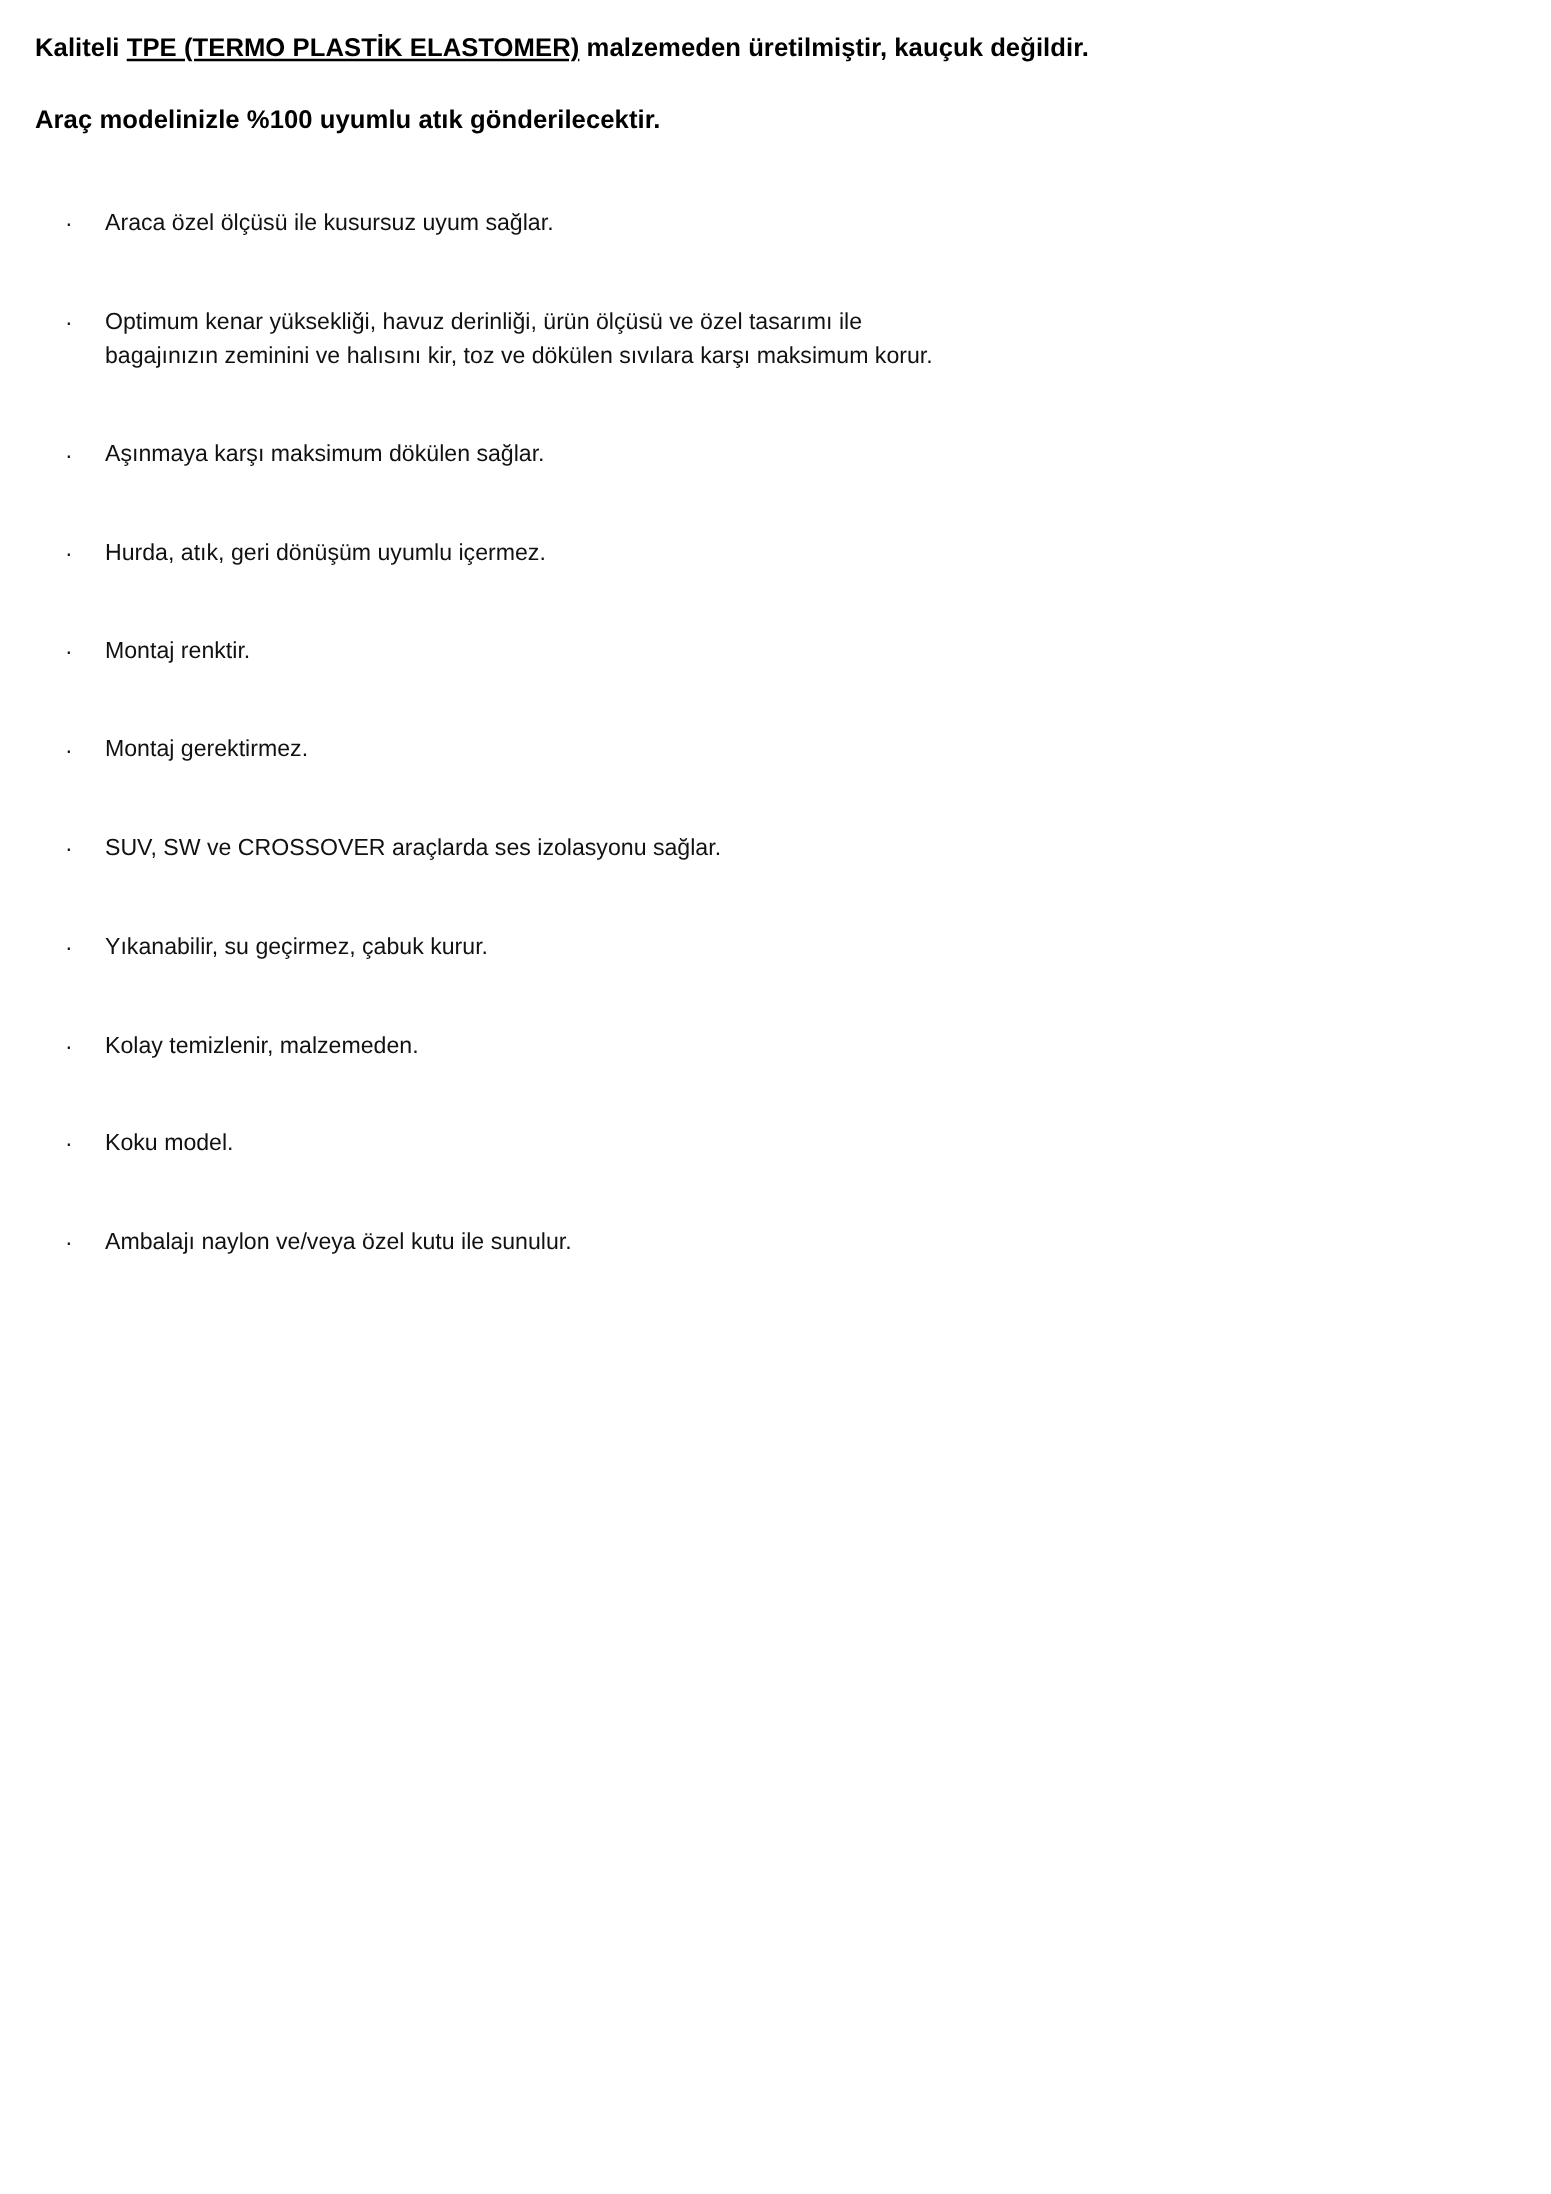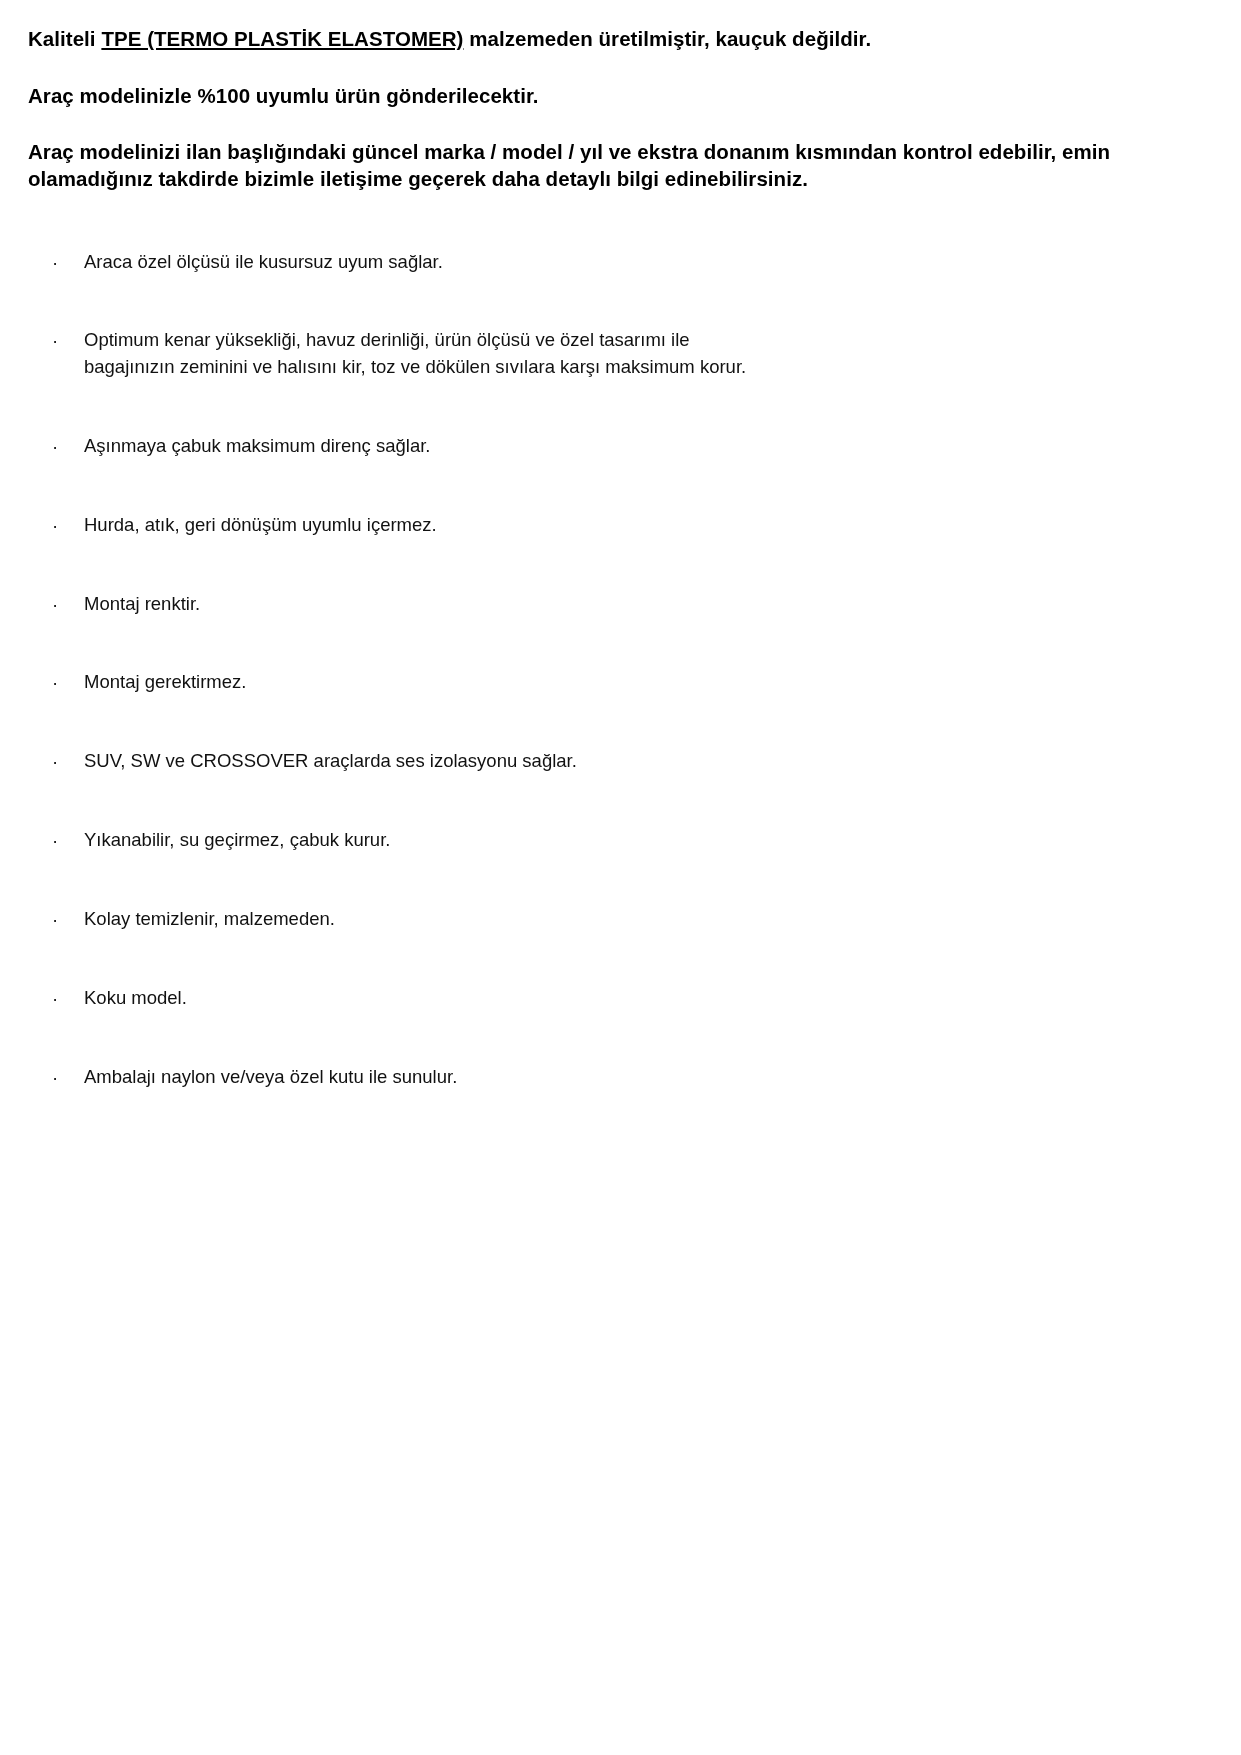--- a/index.html
+++ b/index.html
@@ -72,42 +72,41 @@
 </style>
 </head>
 <body>
 
 <div class="page">
 
   <div class="intro">
 
     <p class="intro-line block"><span>Kaliteli </span><span class="underline">TPE (TERMO PLASTİK ELASTOMER)</span><span> malzemeden üretilmiştir, kauçuk değildir.</span></p>
 
-    <p class="intro-line block">Araç modelinizle %100 uyumlu ürün gönderilecektir.</p>
+    <p class="intro-line block">Araç modelinizle %100 uyumlu atık gönderilecektir.</p>
 
-    <p class="intro-line paragraph">Araç modelinizi ilan başlığındaki güncel marka / model / yıl ve ekstra donanım kısmından kontrol edebilir, emin olamadığınız takdirde bizimle iletişime geçerek daha detaylı bilgi edinebilirsiniz.</p>
 
   </div>
 
   <ul class="bullets">
 
     <li class="bullet-item">
       <span class="bullet-dot">·</span>
       <span class="bullet-text">Araca özel ölçüsü ile kusursuz uyum sağlar.</span>
     </li>
 
     <li class="bullet-item">
       <span class="bullet-dot">·</span>
       <span class="bullet-text">Optimum kenar yüksekliği, havuz derinliği, ürün ölçüsü ve özel tasarımı ile
 bagajınızın zeminini ve halısını kir, toz ve dökülen sıvılara karşı maksimum korur.</span>
     </li>
 
     <li class="bullet-item">
       <span class="bullet-dot">·</span>
-      <span class="bullet-text">Aşınmaya çabuk maksimum direnç sağlar.</span>
+      <span class="bullet-text">Aşınmaya karşı maksimum dökülen sağlar.</span>
     </li>
 
     <li class="bullet-item">
       <span class="bullet-dot">·</span>
       <span class="bullet-text">Hurda, atık, geri dönüşüm uyumlu içermez.</span>
     </li>
 
     <li class="bullet-item">
       <span class="bullet-dot">·</span>
       <span class="bullet-text">Montaj renktir.</span>

